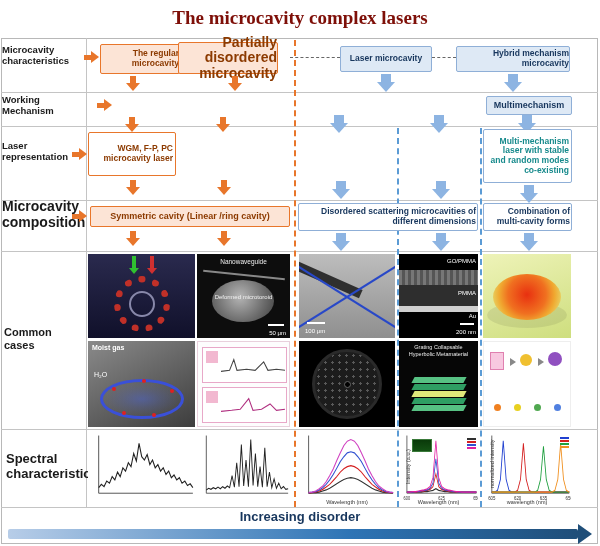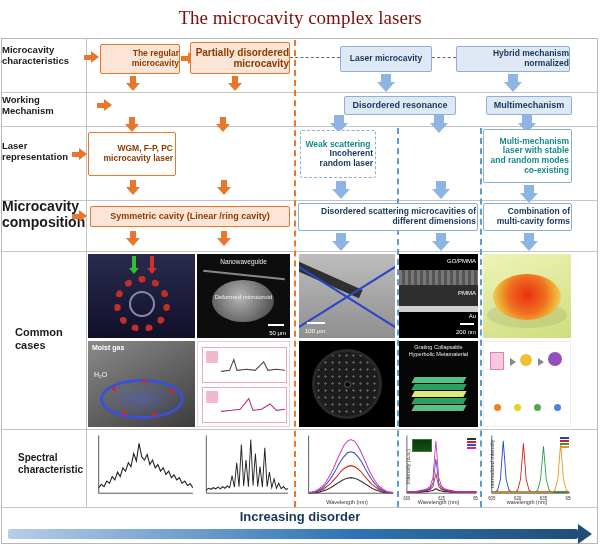--- a/index.html
+++ b/index.html
@@ -25,21 +25,21 @@
 .vA.b .h{border-left-width:9px;border-right-width:9px;border-top:10px solid #8DB4E2}
 .hA{display:flex;align-items:center}
 .hA .s{height:5px;width:7px;background:#E8762B}
 .hA .h{width:0;height:0;border-top:6px solid transparent;border-bottom:6px solid transparent;border-left:8px solid #E8762B}
 .img{overflow:hidden}
 .chart{background:#fff}
 .chart svg{width:100%;height:100%;display:block}
 .axlbl{position:absolute;font-size:5.5px;color:#333;text-align:center}
 .ylbl{transform:rotate(-90deg);transform-origin:left top;white-space:nowrap}
 .legend i{display:block;width:9px;height:2px;margin:1px 0}
-.title{font-family:"Liberation Serif",serif;font-weight:normal;font-size:19px;color:#7E0F08;text-align:center}
+.title{font-family:"Liberation Serif",serif;font-weight:bold;font-size:19px;color:#7E0F08;text-align:center}
 .footer-label{font-weight:bold;font-size:13px;color:#17365D;text-align:center}
 </style>
 </head>
 <body>
 
 <div id="fig">
 
   <div class="abs" style="left:1px;top:38px;width:597px;height:506px;border:1px solid #b8b8b8"></div>
   <div class="abs grid" style="left:1px;top:92px;width:597px;height:1px"></div>
   <div class="abs grid" style="left:1px;top:126px;width:597px;height:1px"></div>
@@ -72,52 +72,51 @@
       <i class="s"></i>
       <i class="h"></i>
     </div>
 
   <div class="abs lbl" style="left:2px;top:198px;width:82px;font-size:14px">Microcavity composition</div>
   <div class="abs hA" style="left:72px;top:210px">
       <i class="s"></i>
       <i class="h"></i>
     </div>
 
-  <div class="abs lbl navy" style="left:15px;top:326px;width:78px;font-size:11px">Common cases</div>
-  <div class="abs lbl navy" style="left:18px;top:452px;width:82px;font-size:10px">Spectral characteristic</div>
+  <div class="abs lbl navy" style="left:4px;top:326px;width:78px;font-size:11px">Common cases</div>
+  <div class="abs lbl navy" style="left:6px;top:452px;width:82px;font-size:13px">Spectral characteristic</div>
 
   <div class="abs box obox" style="left:100px;top:44px;width:80px;height:30px;font-size:8.5px">The regular microcavity</div>
   <div class="abs hA" style="left:181px;top:52px">
       <i class="s"></i>
       <i class="h"></i>
     </div>
-  <div class="abs box obox" style="left:190px;top:42px;width:100px;height:32px;font-size:10px">Partially disordered microcavity</div>
+  <div class="abs box obox" style="left:178px;top:42px;width:100px;height:32px;font-size:14px">Partially disordered microcavity</div>
   <div class="abs" style="left:290px;top:57px;width:50px;border-top:1.5px dashed #666"></div>
   <div class="abs box bbox" style="left:340px;top:46px;width:92px;height:26px;font-size:8.5px">Laser microcavity</div>
   <div class="abs" style="left:432px;top:57px;width:24px;border-top:1.5px dashed #666"></div>
-  <div class="abs box bbox" style="left:456px;top:46px;width:114px;height:26px;font-size:8.5px">Hybrid mechanism normalized</div>
+  <div class="abs box bbox" style="left:456px;top:46px;width:114px;height:26px;font-size:8.5px">Hybrid mechanism microcavity</div>
 
   <div class="abs vA o" style="left:126px;top:76px">
       <i class="s"></i>
       <i class="h"></i>
     </div>
   <div class="abs vA o" style="left:228px;top:76px">
       <i class="s"></i>
       <i class="h"></i>
     </div>
   <div class="abs vA b" style="left:377px;top:74px">
       <i class="s"></i>
       <i class="h"></i>
     </div>
   <div class="abs vA b" style="left:504px;top:74px">
       <i class="s"></i>
       <i class="h"></i>
     </div>
 
-  <div class="abs box bbox" style="left:344px;top:96px;width:112px;height:19px;font-size:9px">Disordered resonance</div>
   <div class="abs box bbox" style="left:486px;top:96px;width:86px;height:19px;font-size:9px">Multimechanism</div>
 
   <div class="abs vA o" style="left:125px;top:117px">
       <i class="s"></i>
       <i class="h"></i>
     </div>
   <div class="abs vA o" style="left:216px;top:117px">
       <i class="s"></i>
       <i class="h"></i>
     </div>
@@ -128,24 +127,20 @@
   <div class="abs vA b" style="left:430px;top:115px">
       <i class="s"></i>
       <i class="h"></i>
     </div>
   <div class="abs vA b" style="left:518px;top:115px">
       <i class="s"></i>
       <i class="h"></i>
     </div>
 
   <div class="abs box owbox" style="left:88px;top:132px;width:88px;height:44px;font-size:8.5px;padding:2px">WGM, F-P, PC microcavity laser</div>
-  <div class="abs box bwbox" style="left:300px;top:130px;width:76px;height:48px;font-size:8.5px;padding:2px">
-    <span class="teal">Weak scattering</span>
-    <span class="navy">Incoherent random laser</span>
-  </div>
   <div class="abs box bsbox teal" style="left:483px;top:129px;width:89px;height:54px;font-size:8.5px;padding:2px">Multi-mechanism laser with stable and random modes co-existing</div>
 
   <div class="abs vA o" style="left:126px;top:180px">
       <i class="s"></i>
       <i class="h"></i>
     </div>
   <div class="abs vA o" style="left:217px;top:180px">
       <i class="s"></i>
       <i class="h"></i>
     </div>

